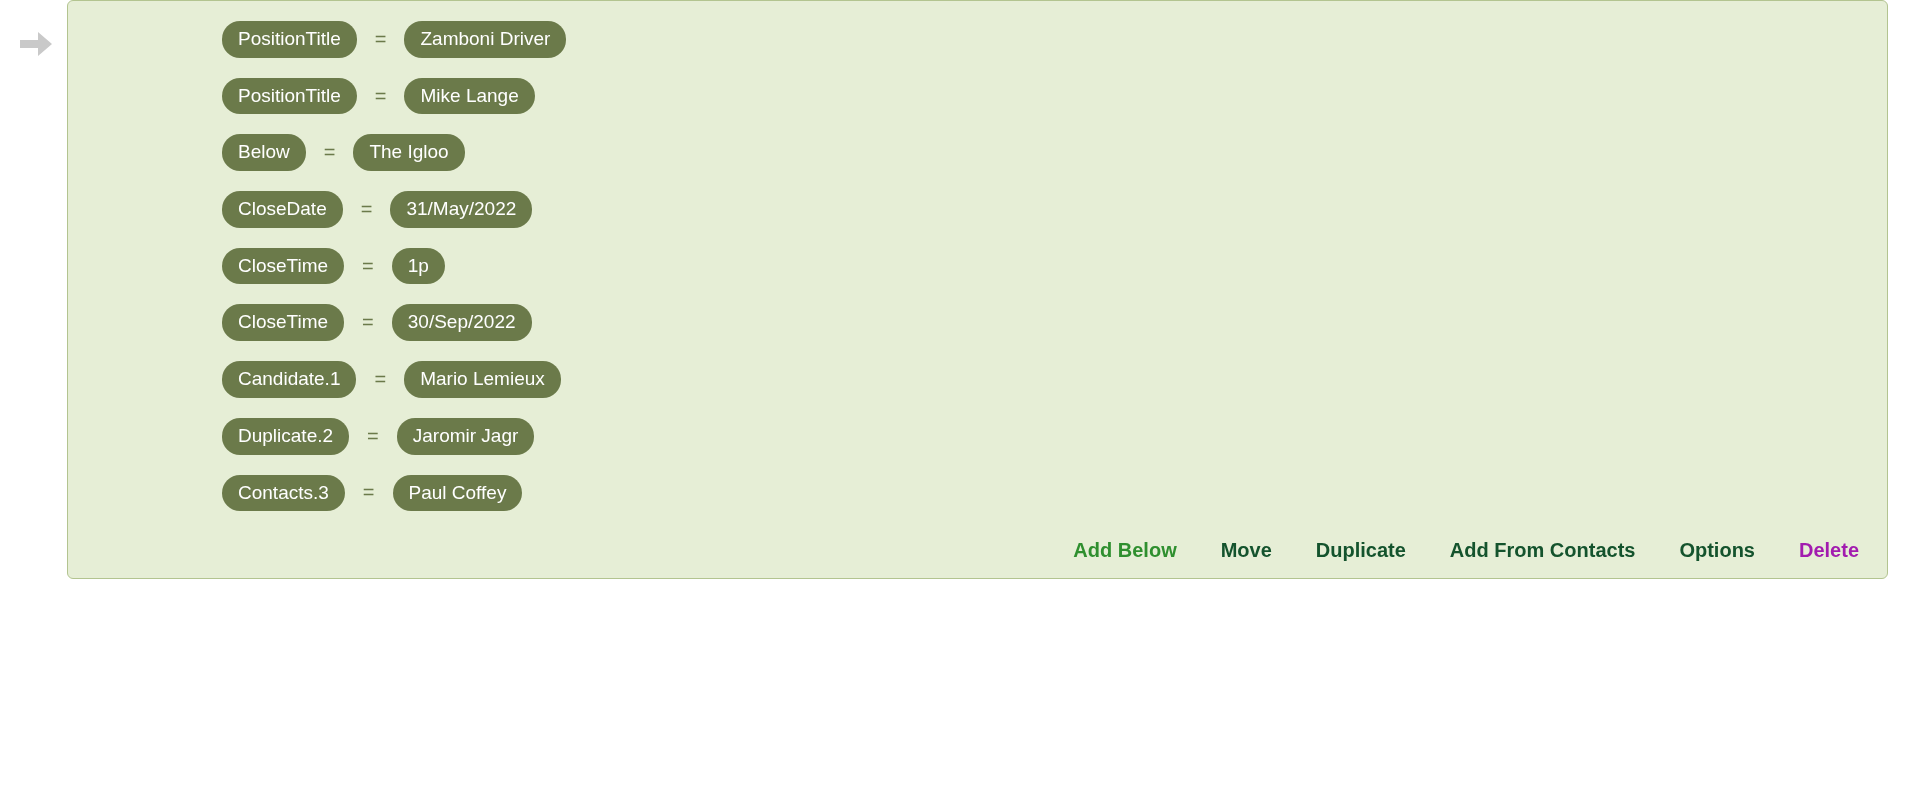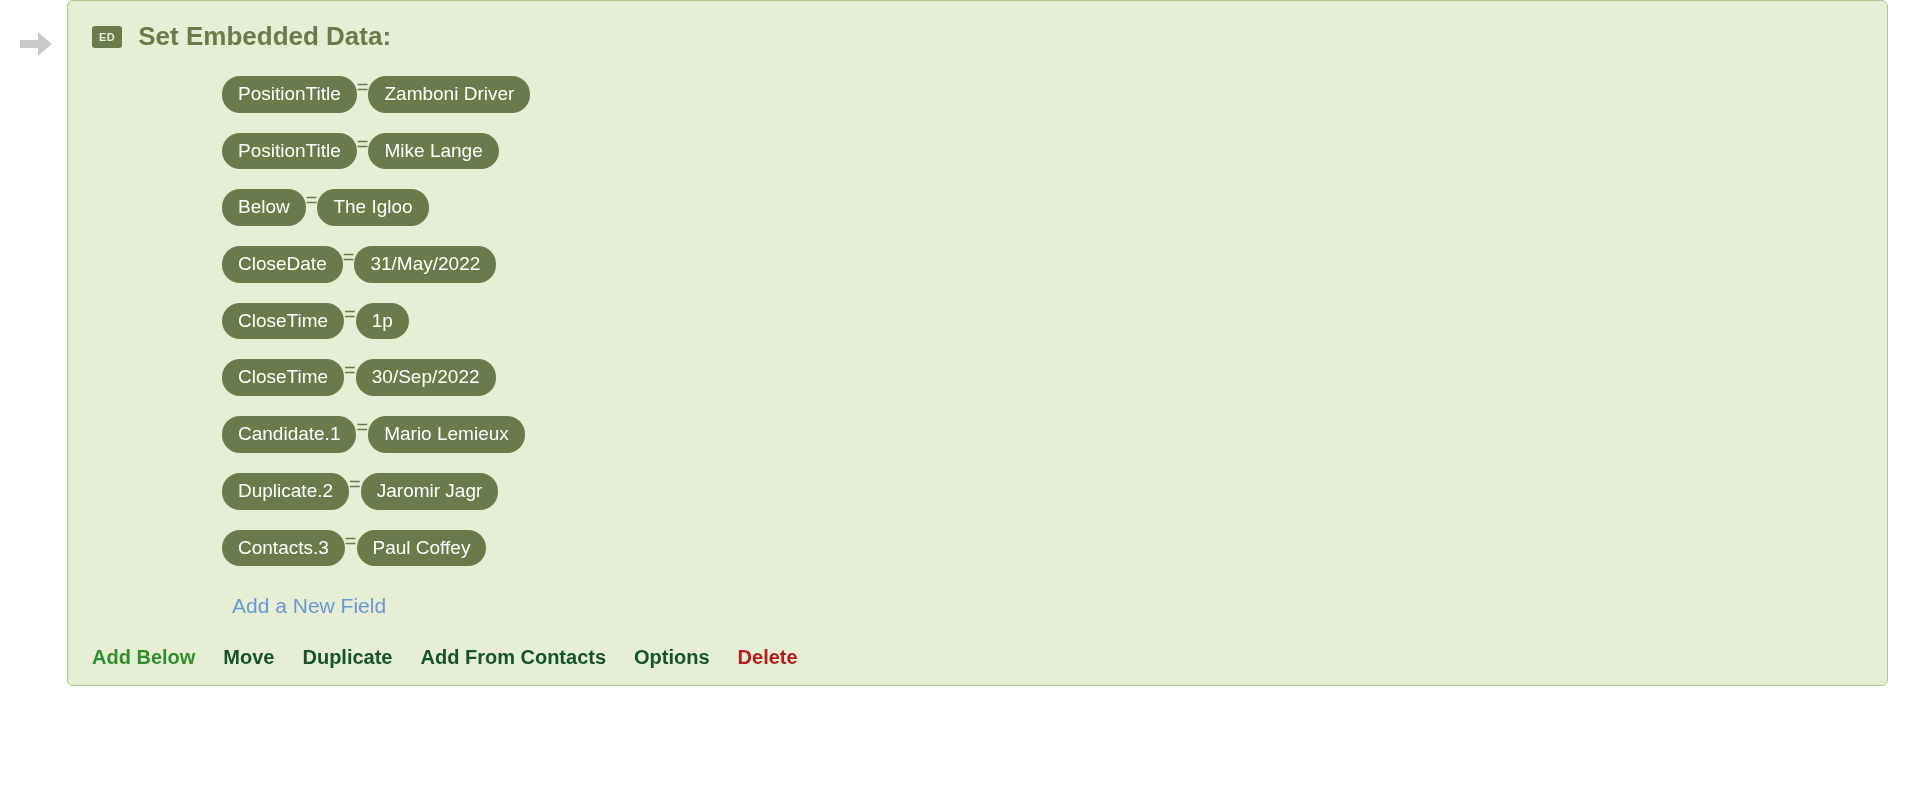--- a/index.html
+++ b/index.html
@@ -54,20 +54,22 @@
       font-weight: 700;
     }
     .fields {
       padding-left: 130px;
       display: flex;
       flex-direction: column;
       gap: 20px;
     }
     .field-row {
       display: flex;
+      align-items: center;
+      gap: 18px;
     }
     .pill {
       background: #6b7a4a;
       color: #ffffff;
       font-size: 19px;
       padding: 6px 16px;
       border-radius: 18px;
       display: inline-block;
       line-height: 1.3;
     }
@@ -79,49 +81,46 @@
     .add-field-link {
       color: #6a98d0;
       font-size: 21px;
       text-decoration: none;
       margin-top: 8px;
       padding-left: 10px;
       cursor: pointer;
     }
     .footer-actions {
       display: flex;
-      gap: 28px;
+      justify-content: flex-end;
+      gap: 44px;
       margin-top: 28px;
       padding-right: 4px;
     }
     .footer-link {
       font-size: 20px;
       font-weight: 600;
       text-decoration: none;
       cursor: pointer;
     }
     .footer-link.green { color: #2f8f2f; }
     .footer-link.blue { color: #14532d; }
-    .footer-link.red { color: #b91c1c; }
+    .footer-link.red { color: #a21caf; }
   </style>
 </head>
 <body>
 
 <div class="outer-container">
   <div class="flow-arrow">
     <svg width="32" height="28" viewBox="0 0 32 28">
       <path d="M 0 10 L 18 10 L 18 2 L 32 14 L 18 26 L 18 18 L 0 18 Z" fill="#c9c9c9"></path>
     </svg>
   </div>
 
   <div class="block">
-    <div class="block-header">
-      <span class="ed-badge">ED</span>
-      <span class="block-title">Set Embedded Data:</span>
-    </div>
 
     <div class="fields">
 
       <div class="field-row">
         <span class="pill">PositionTitle</span>
         <span class="equals">=</span>
         <span class="pill">Zamboni Driver</span>
       </div>
 
       <div class="field-row">
@@ -165,21 +164,20 @@
         <span class="equals">=</span>
         <span class="pill">Jaromir Jagr</span>
       </div>
 
       <div class="field-row">
         <span class="pill">Contacts.3</span>
         <span class="equals">=</span>
         <span class="pill">Paul Coffey</span>
       </div>
 
-      <a class="add-field-link">Add a New Field</a>
     </div>
 
     <div class="footer-actions">
       <a class="footer-link green">Add Below</a>
       <a class="footer-link blue">Move</a>
       <a class="footer-link blue">Duplicate</a>
       <a class="footer-link blue">Add From Contacts</a>
       <a class="footer-link blue">Options</a>
       <a class="footer-link red">Delete</a>
     </div>

